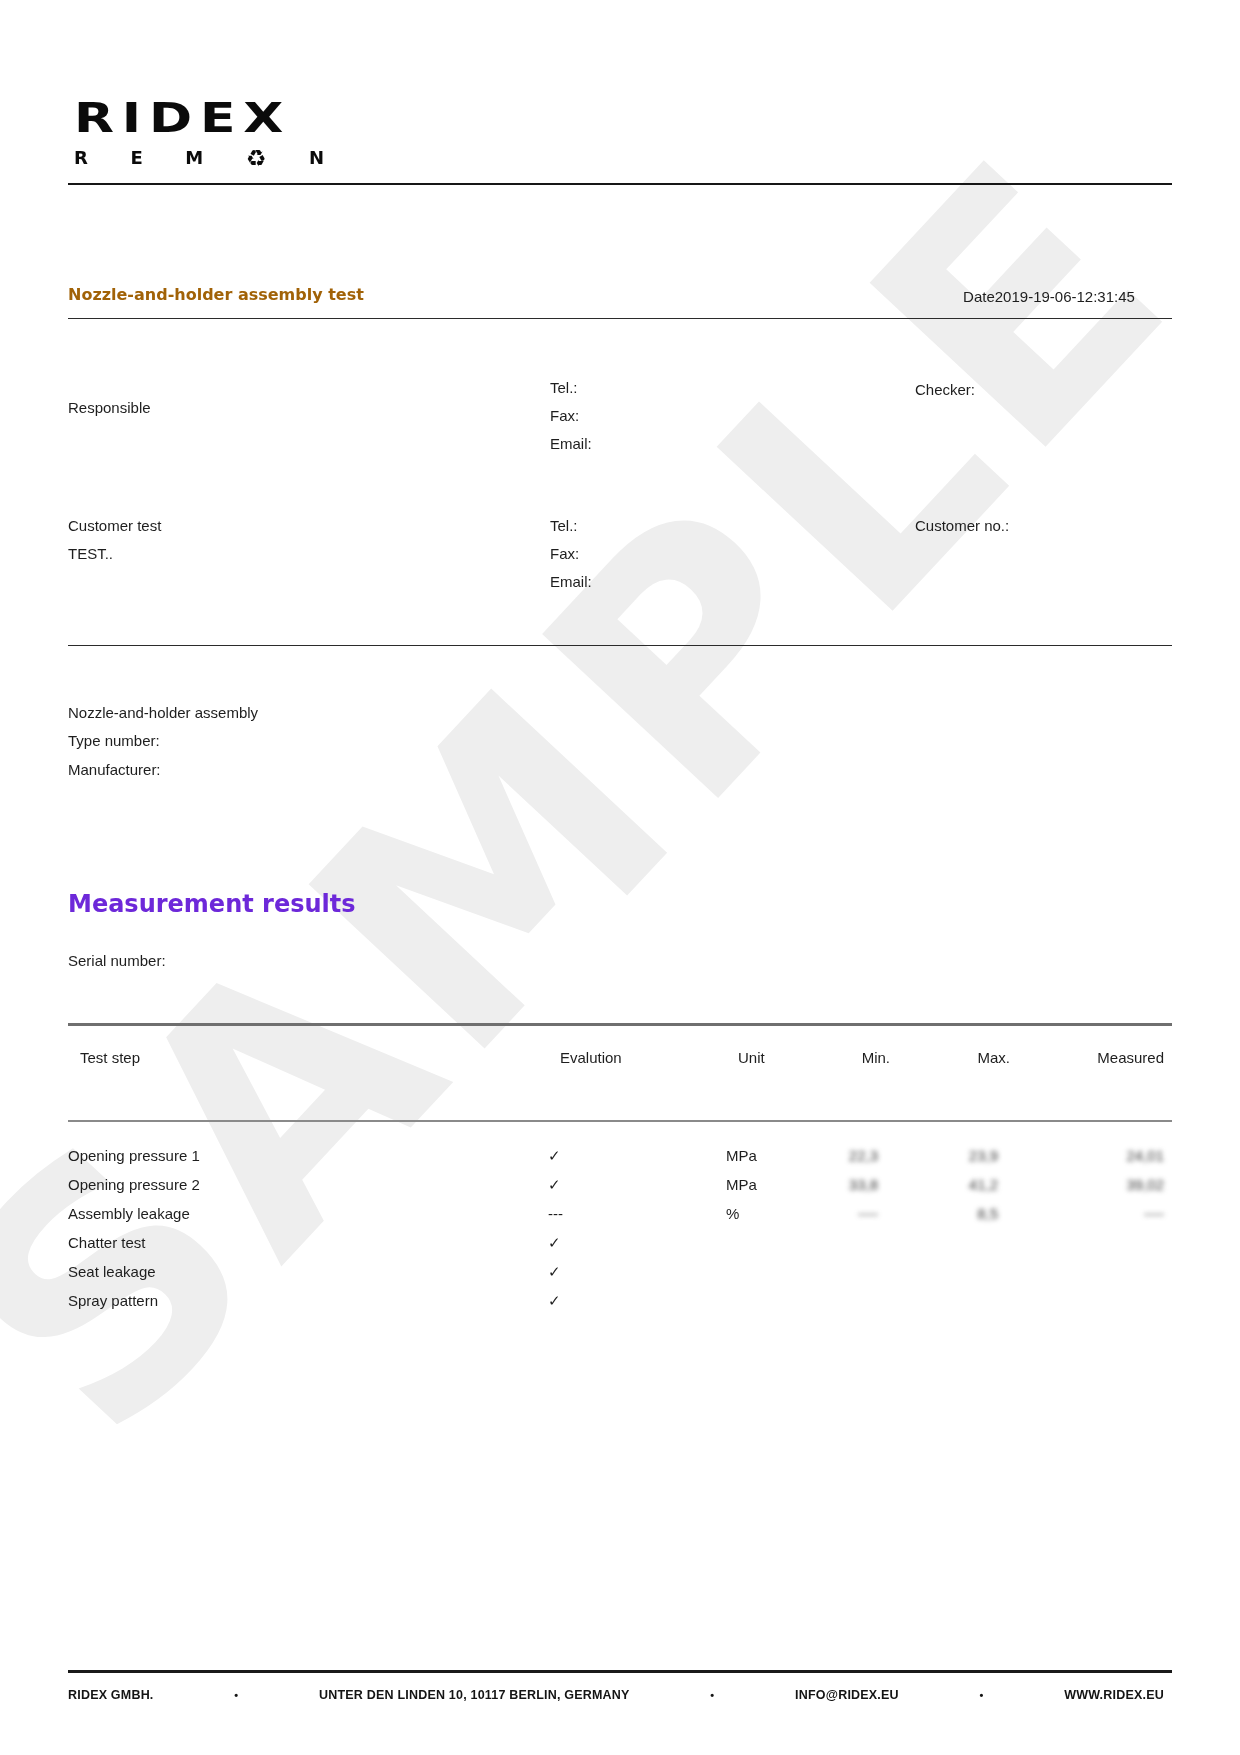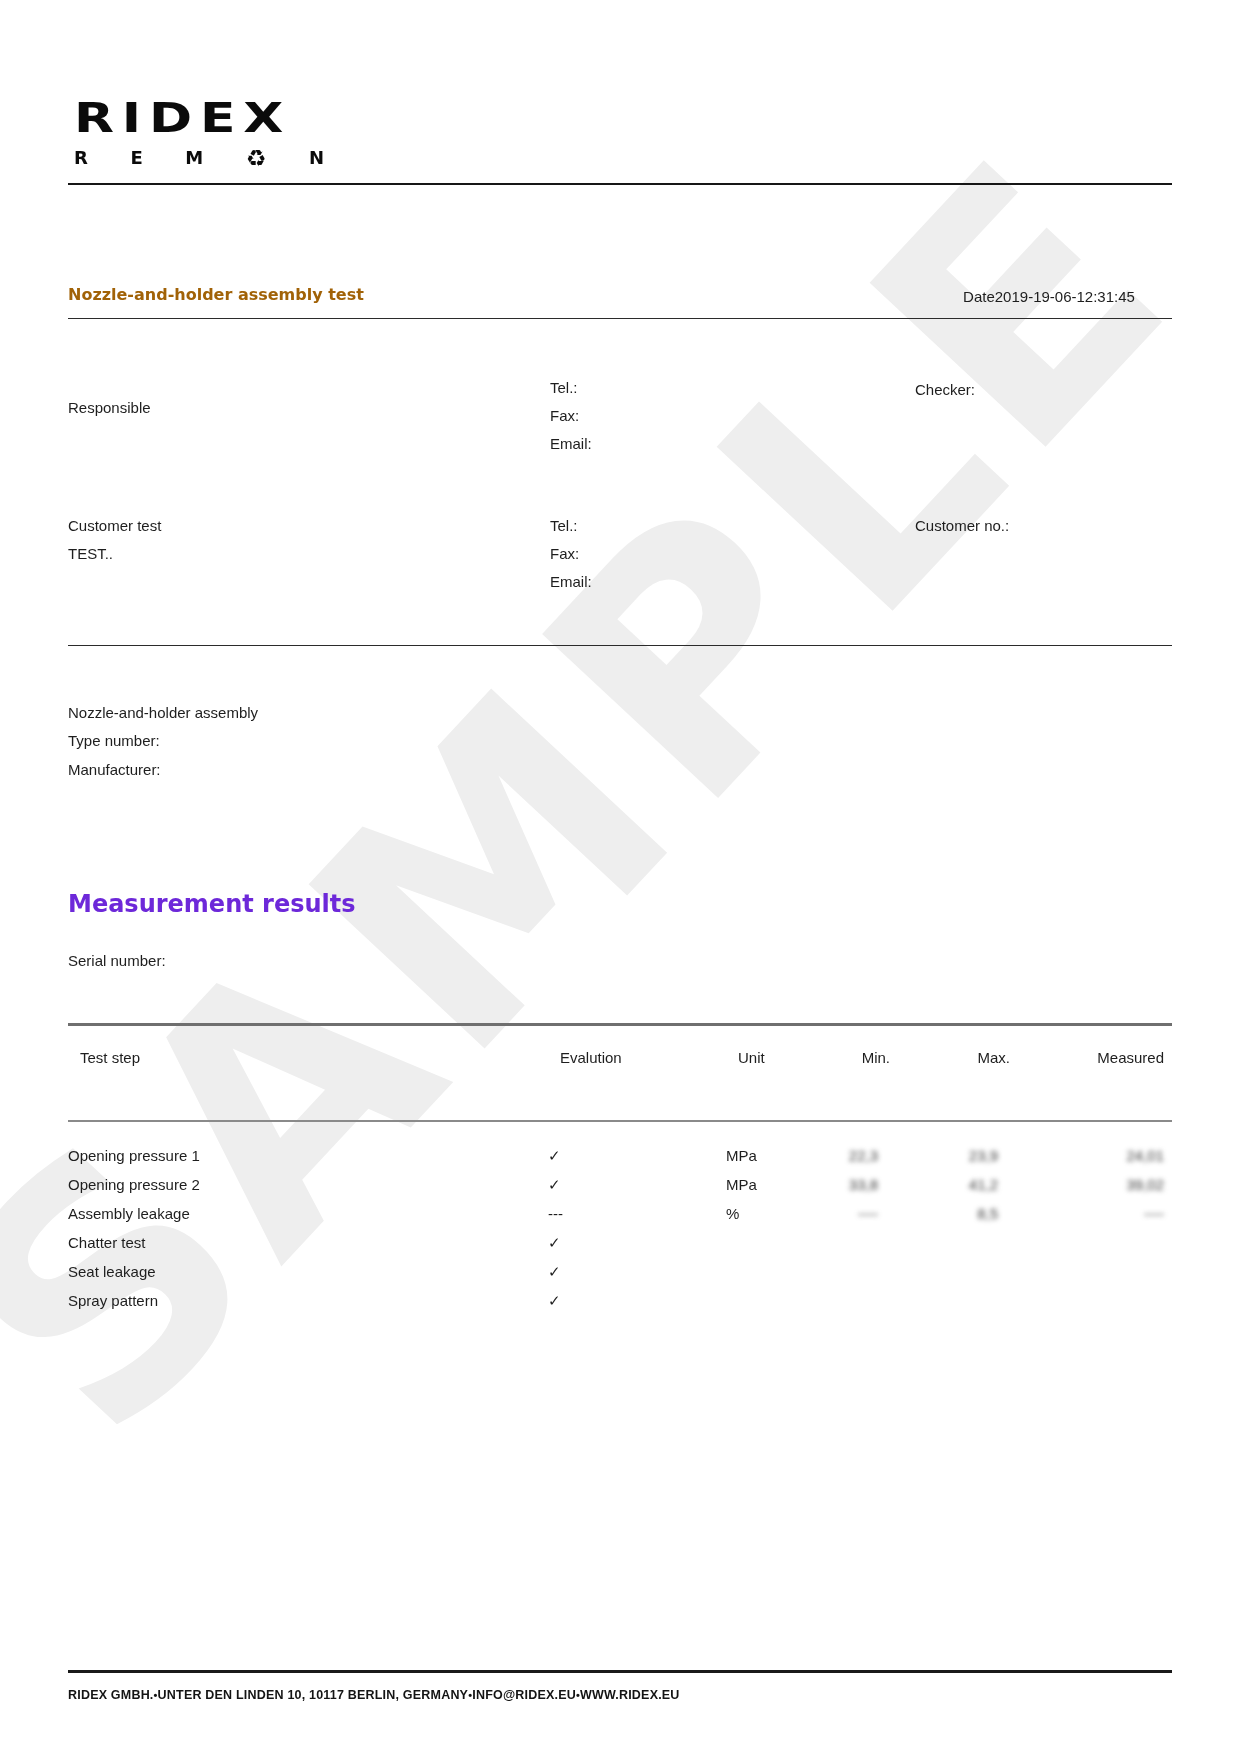--- a/index.html
+++ b/index.html
@@ -72,21 +72,21 @@
     grid-template-columns:480px 178px 110px 42px 120px 1fr;
     font-size:15px; line-height:20px;
   }
   .header-row { left:68px; right:76px; top:1048px;margin-left:12px; }
   .rows-box { left:68px; right:76px; top:1146px; }
   .trow { height:29px; }
   .c-right { text-align:right; }
   .blurred { filter:blur(2.6px); color:#3a3a3a; }
   .footer {
     left:68px; right:76px; top:1688px;
-    display:flex; justify-content:flex-start; align-items:center;
+    display:flex; justify-content:space-between; align-items:center;
     font-weight:700; font-size:12.5px; letter-spacing:0.2px; color:#141414;
     white-space:nowrap;
   }
   .footer .dot { font-size:11px; }
 </style>
 </head>
 <body>
 
 <div class="page">
 

